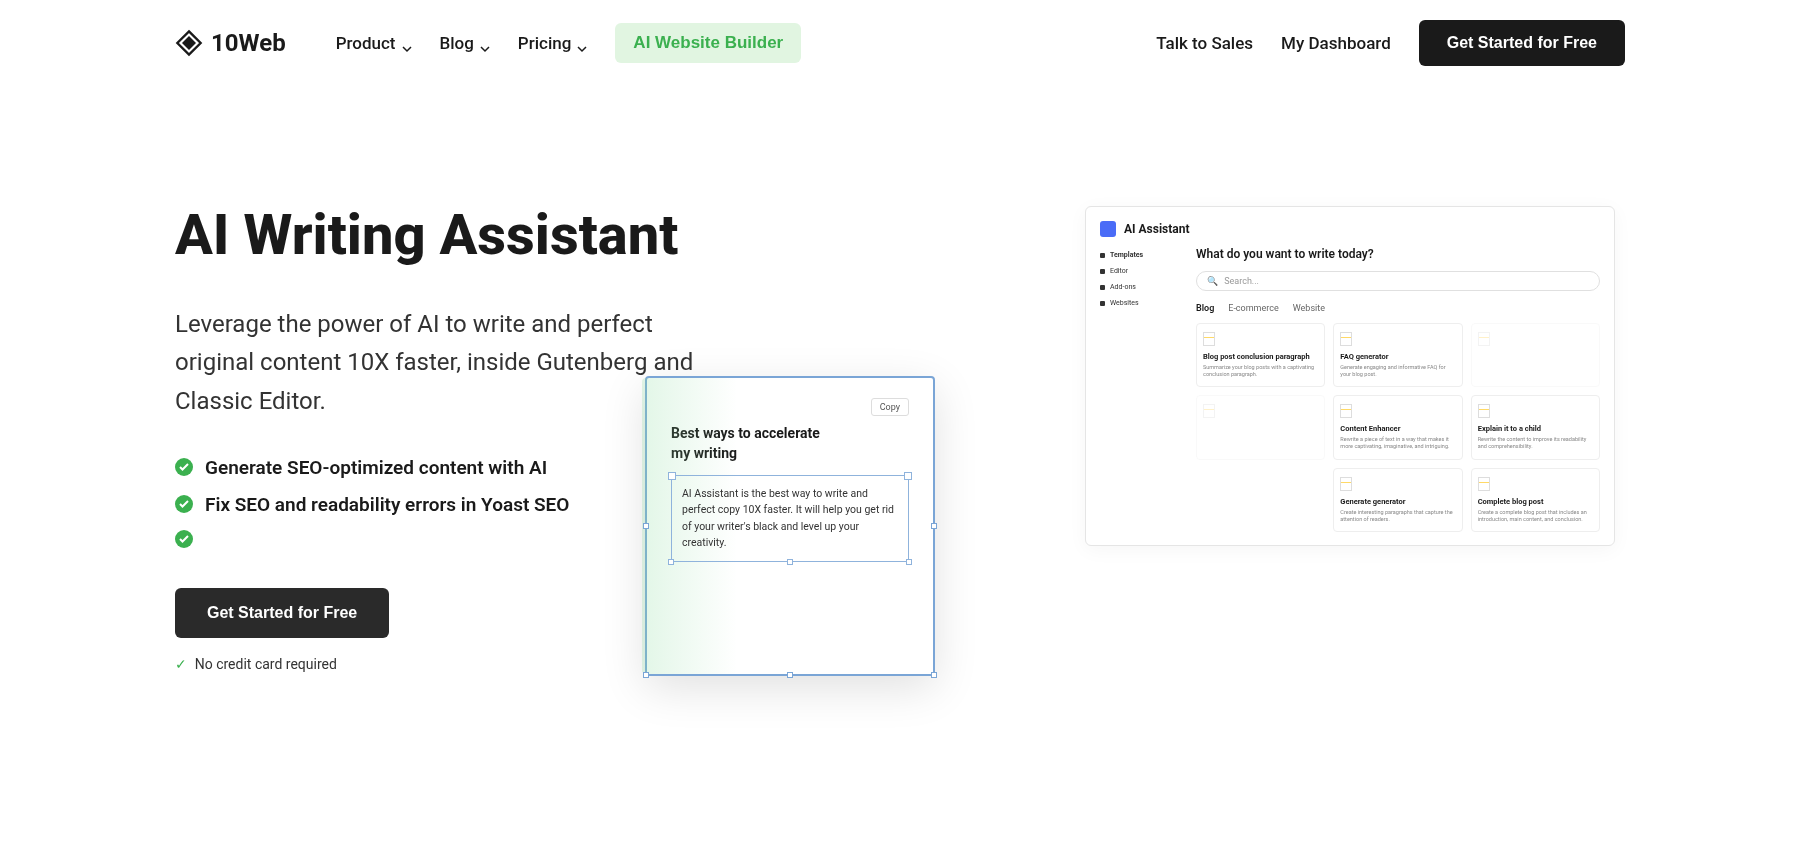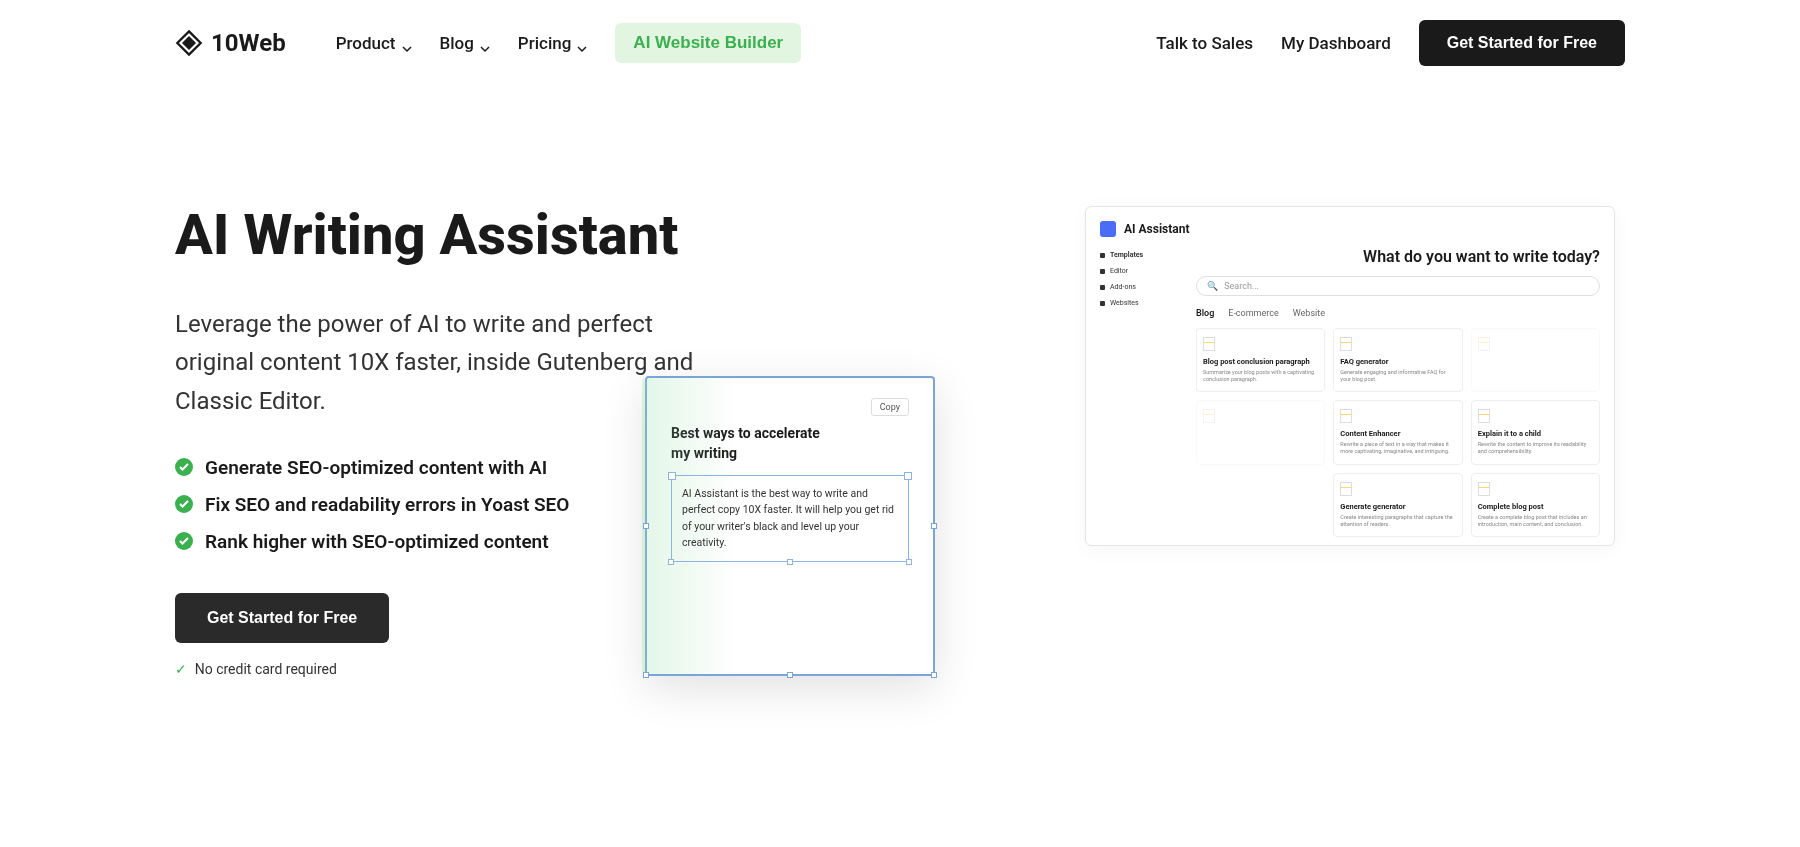--- a/index.html
+++ b/index.html
@@ -193,21 +193,21 @@
   font-size: 7px;
   color: #333;
   padding: 4px 0;
   display: flex;
   align-items: center;
   gap: 5px;
 }
 .side-nav .bullet { width: 5px; height: 5px; background: #333; border-radius: 1px; }
 .side-nav .item.active { font-weight: 700; }
 .main-panel { flex: 1; }
-.main-q { font-size: 16px; font-weight: 600; text-align: right; margin-bottom: 10px; }
+.main-q { font-size: 12px; font-weight: 600; text-align: left; margin-bottom: 10px; }
 .search-box {
   border: 1px solid #e0e0e0;
   border-radius: 14px;
   padding: 4px 10px;
   font-size: 9px;
   color: #999;
   width: 100%;
   display: flex;
   align-items: center;
   gap: 6px;
@@ -414,21 +414,20 @@
             </svg>
           </span>
         <span>Fix SEO and readability errors in Yoast SEO</span>
       </li>
       <li>
         <span class="check-circle">
             <svg viewBox="0 0 10 8">
               <path d="M1 4 L3.5 6.5 L9 1" stroke="#fff" stroke-width="2" fill="none"></path>
             </svg>
           </span>
-        <span>Rank higher with SEO-optimized content</span>
       </li>
     </ul>
     <button class="cta-secondary">Get Started for Free</button>
     <div class="no-card">
       <span class="small-check">✓</span>
       <span>No credit card required</span>
     </div>
   </div>
 
   <div class="mockup-area">

